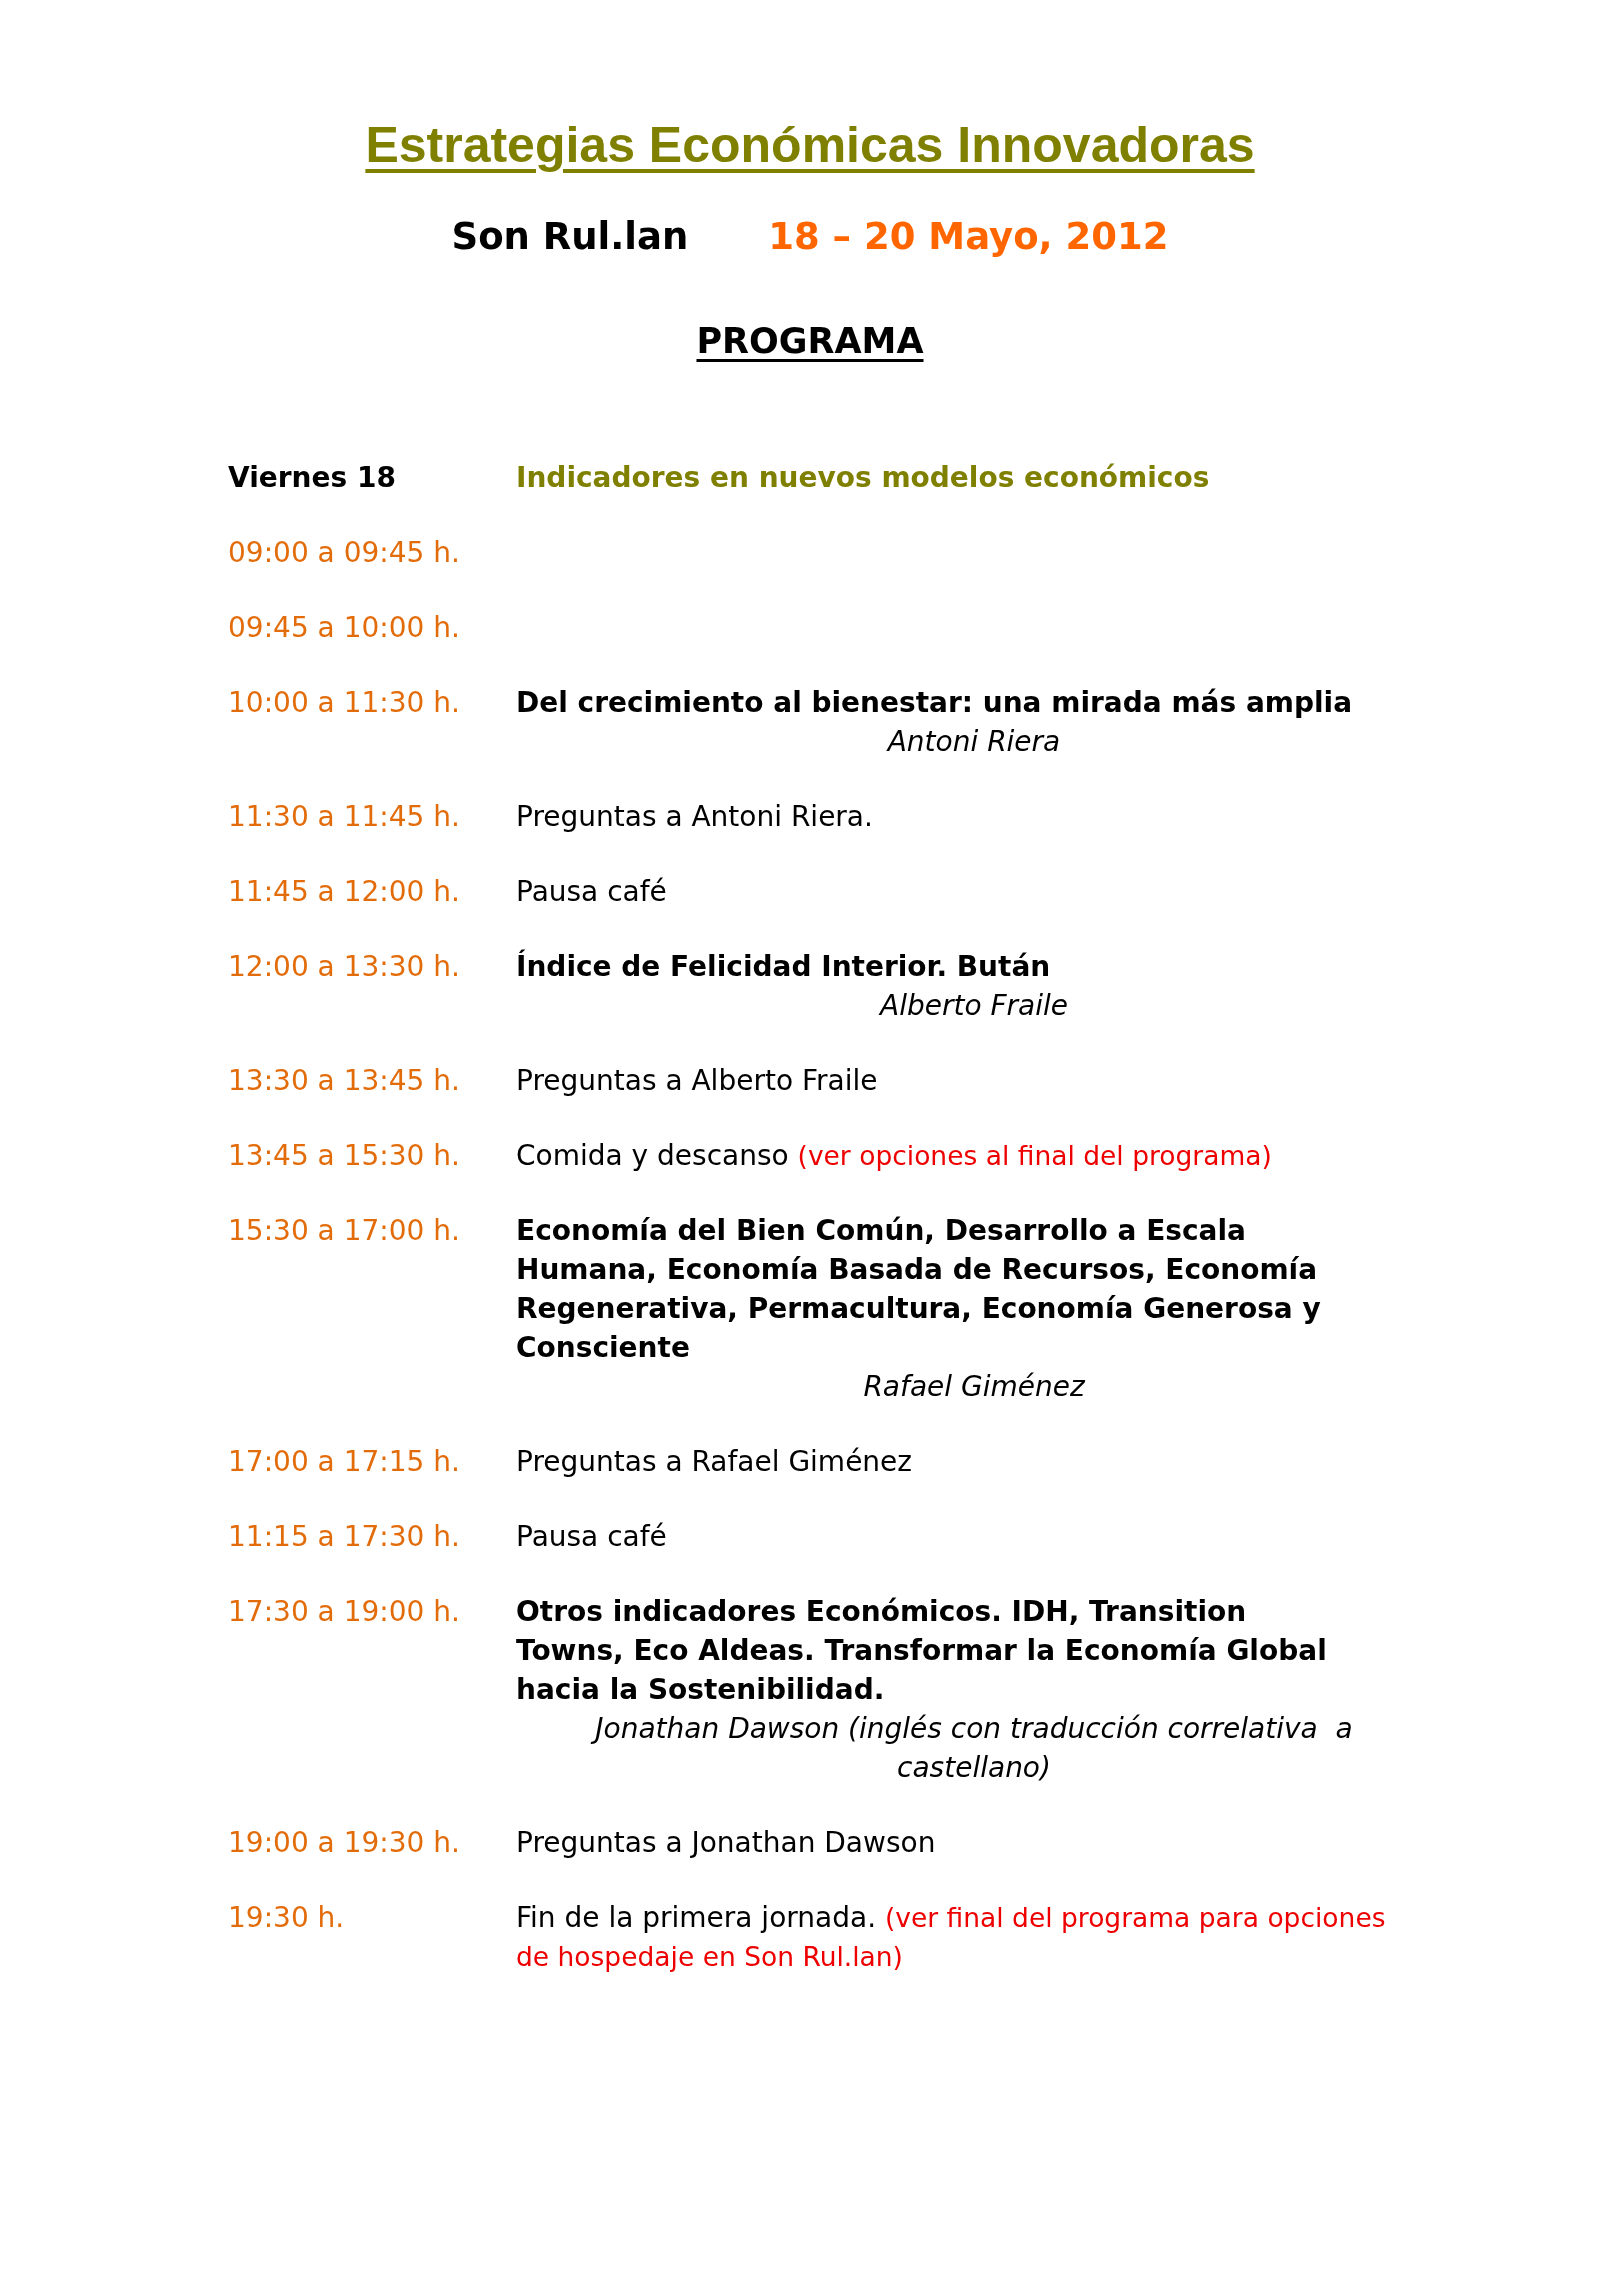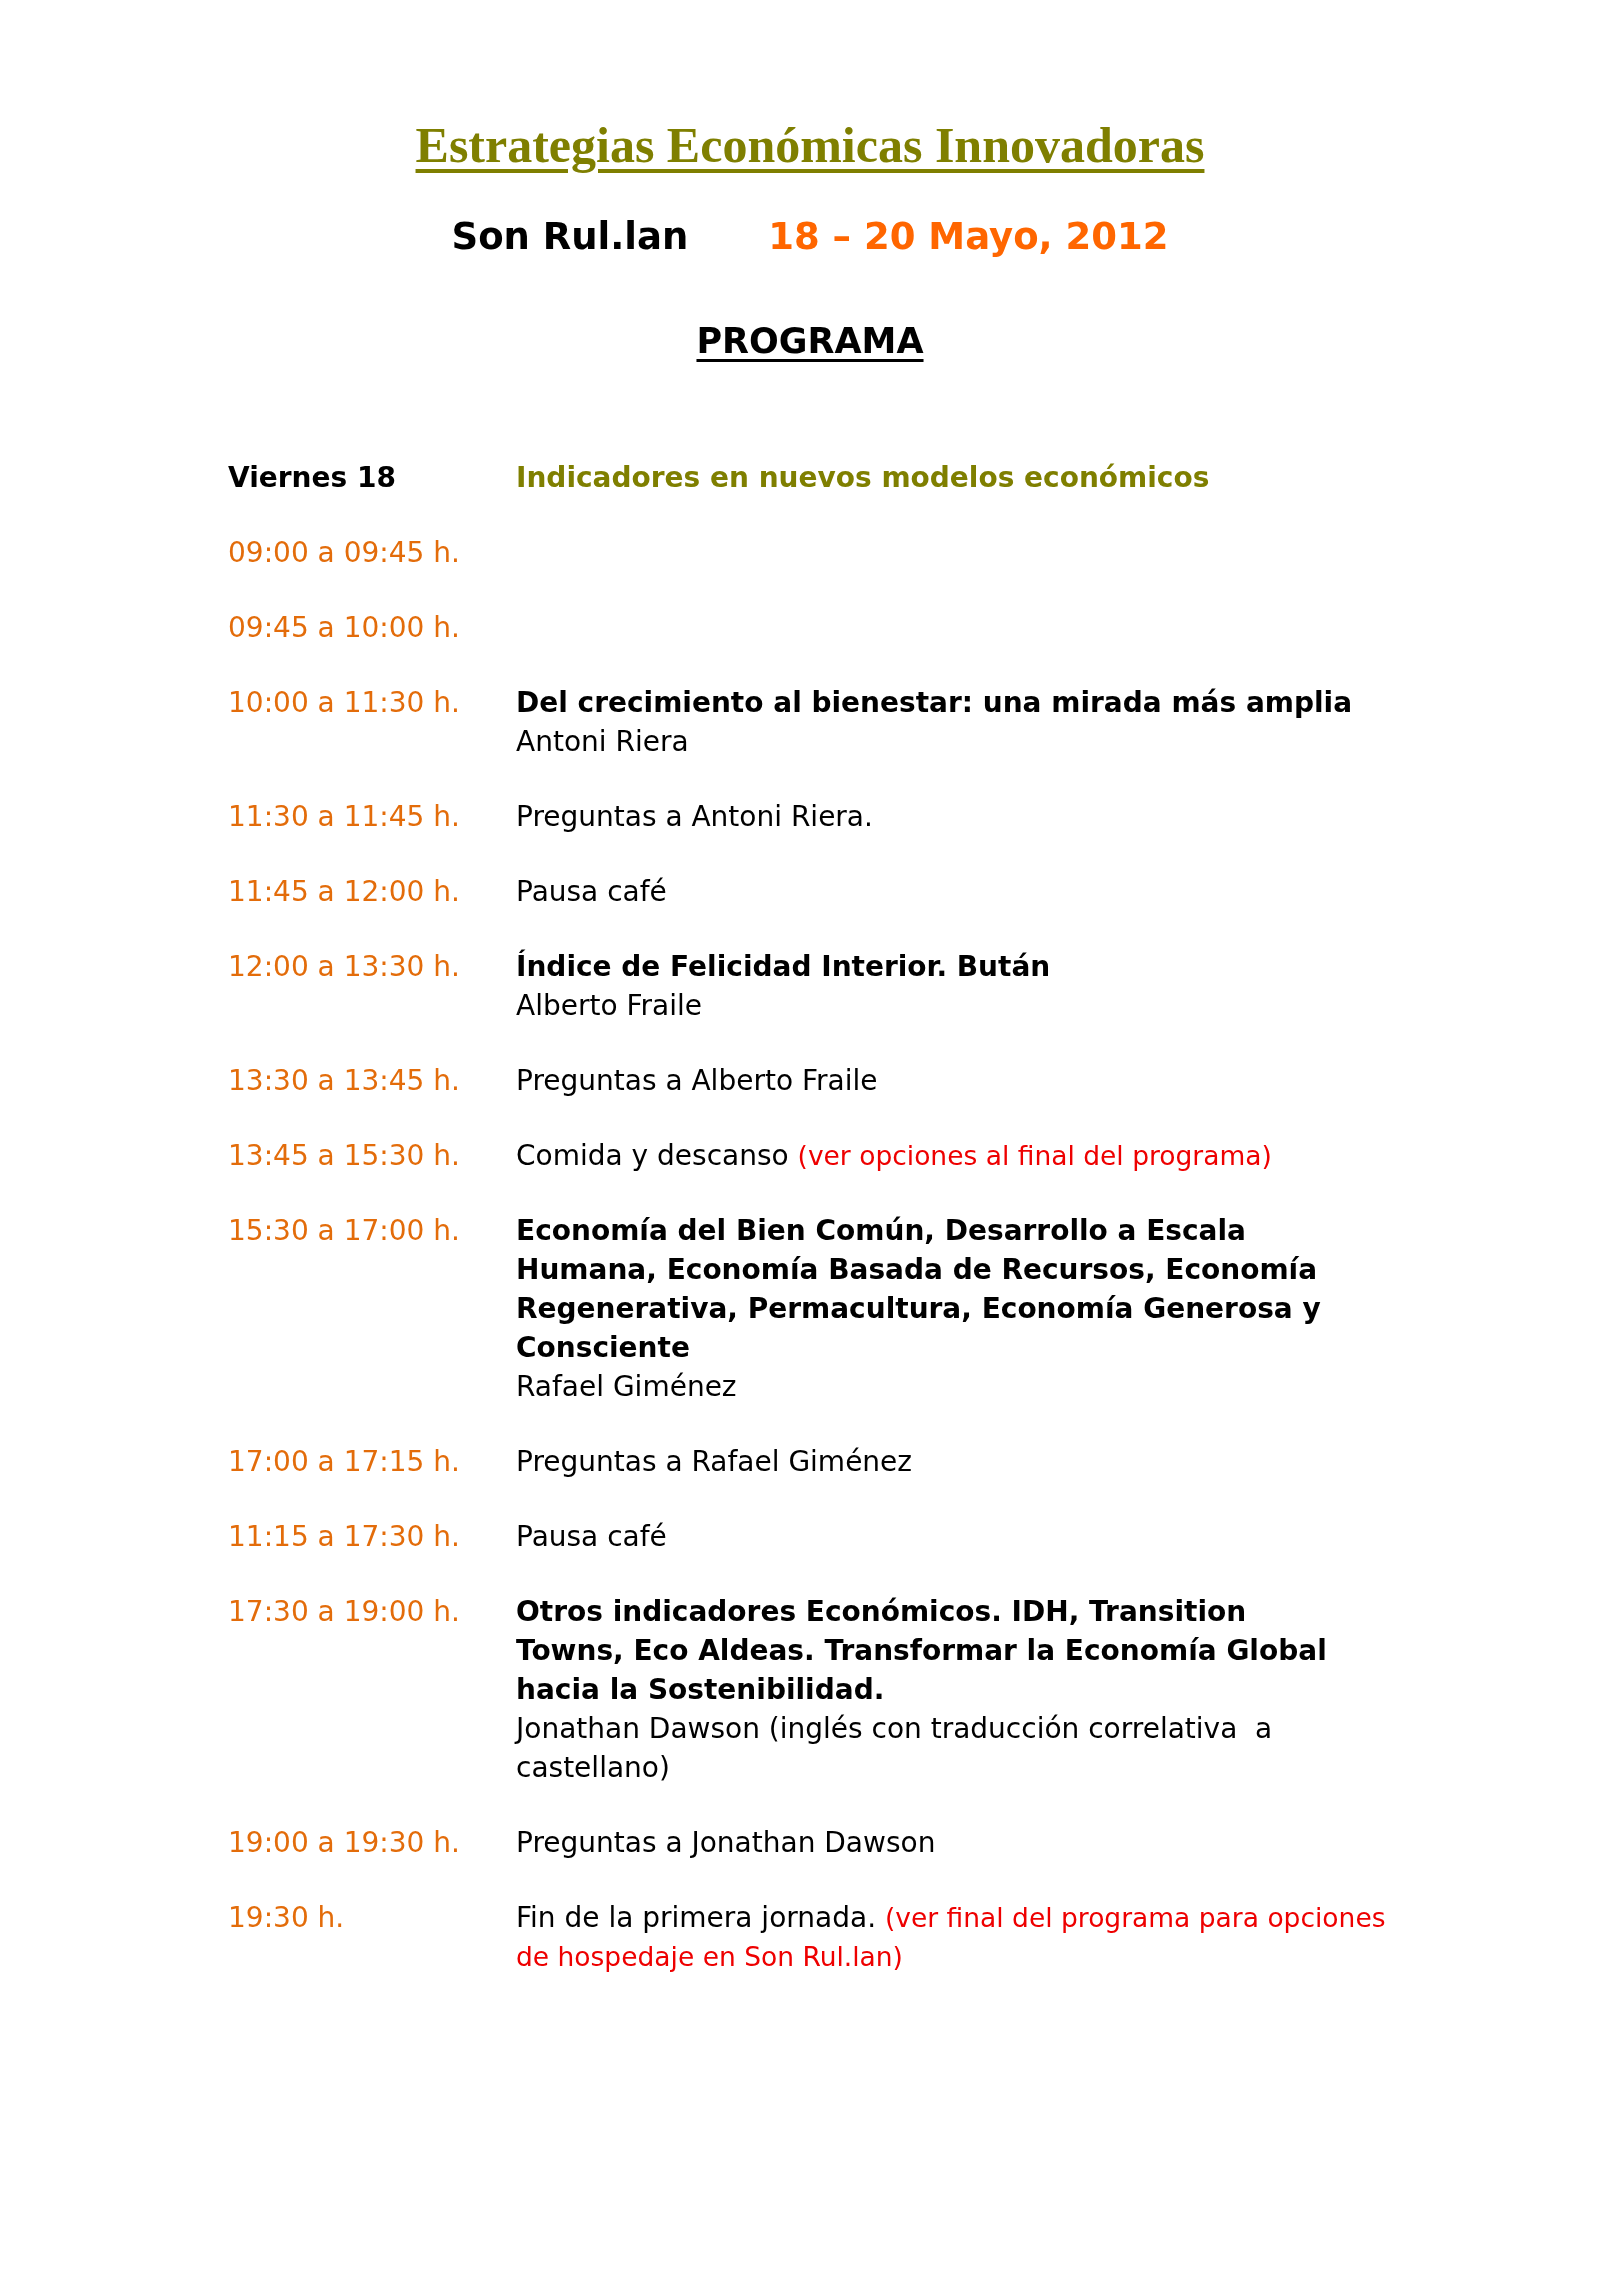--- a/index.html
+++ b/index.html
@@ -8,21 +8,21 @@
     width:1620px;height:2293px;
     margin:0 auto;
     background:#ffffff;
     color:#000;
     font-family:"DejaVu Sans","Liberation Sans",sans-serif;
     overflow:hidden;
     box-sizing:border-box;
   }
   .header{text-align:center;padding-top:116px;}
   .doc-title{
-    font-family:Liberation Serif, serif;
+    font-family:Liberation Sans, sans-serif;
     font-size:50px;font-weight:bold;
     color:var(--olive);
     text-align:center;
   }
   .doc-title .u{
     text-decoration:underline;
     text-decoration-thickness:3.9px;
     text-underline-offset:6.9px;
   }
   .venue-line{margin-top:41px;font-size:37px;font-weight:bold;}
@@ -43,21 +43,21 @@
     white-space:pre-wrap;
   }
   .desc{
     width:916px;
     font-size:28px;line-height:39px;
     white-space:pre-wrap;
   }
   .day-label{color:#000;font-weight:bold;}
   .day-title{color:var(--olive);font-weight:bold;}
   .session-title{font-weight:bold;}
-  .speaker{}
+  .speaker{font-style:italic;text-align:center;}
   .note{color:var(--red);font-size:26.5px;}
 </style>
 </head>
 <body>
 
 <div class="page">
   <div class="header">
     <div class="doc-title">
       <span class="u">Estrategias Económicas Innovadoras</span>
     </div>

